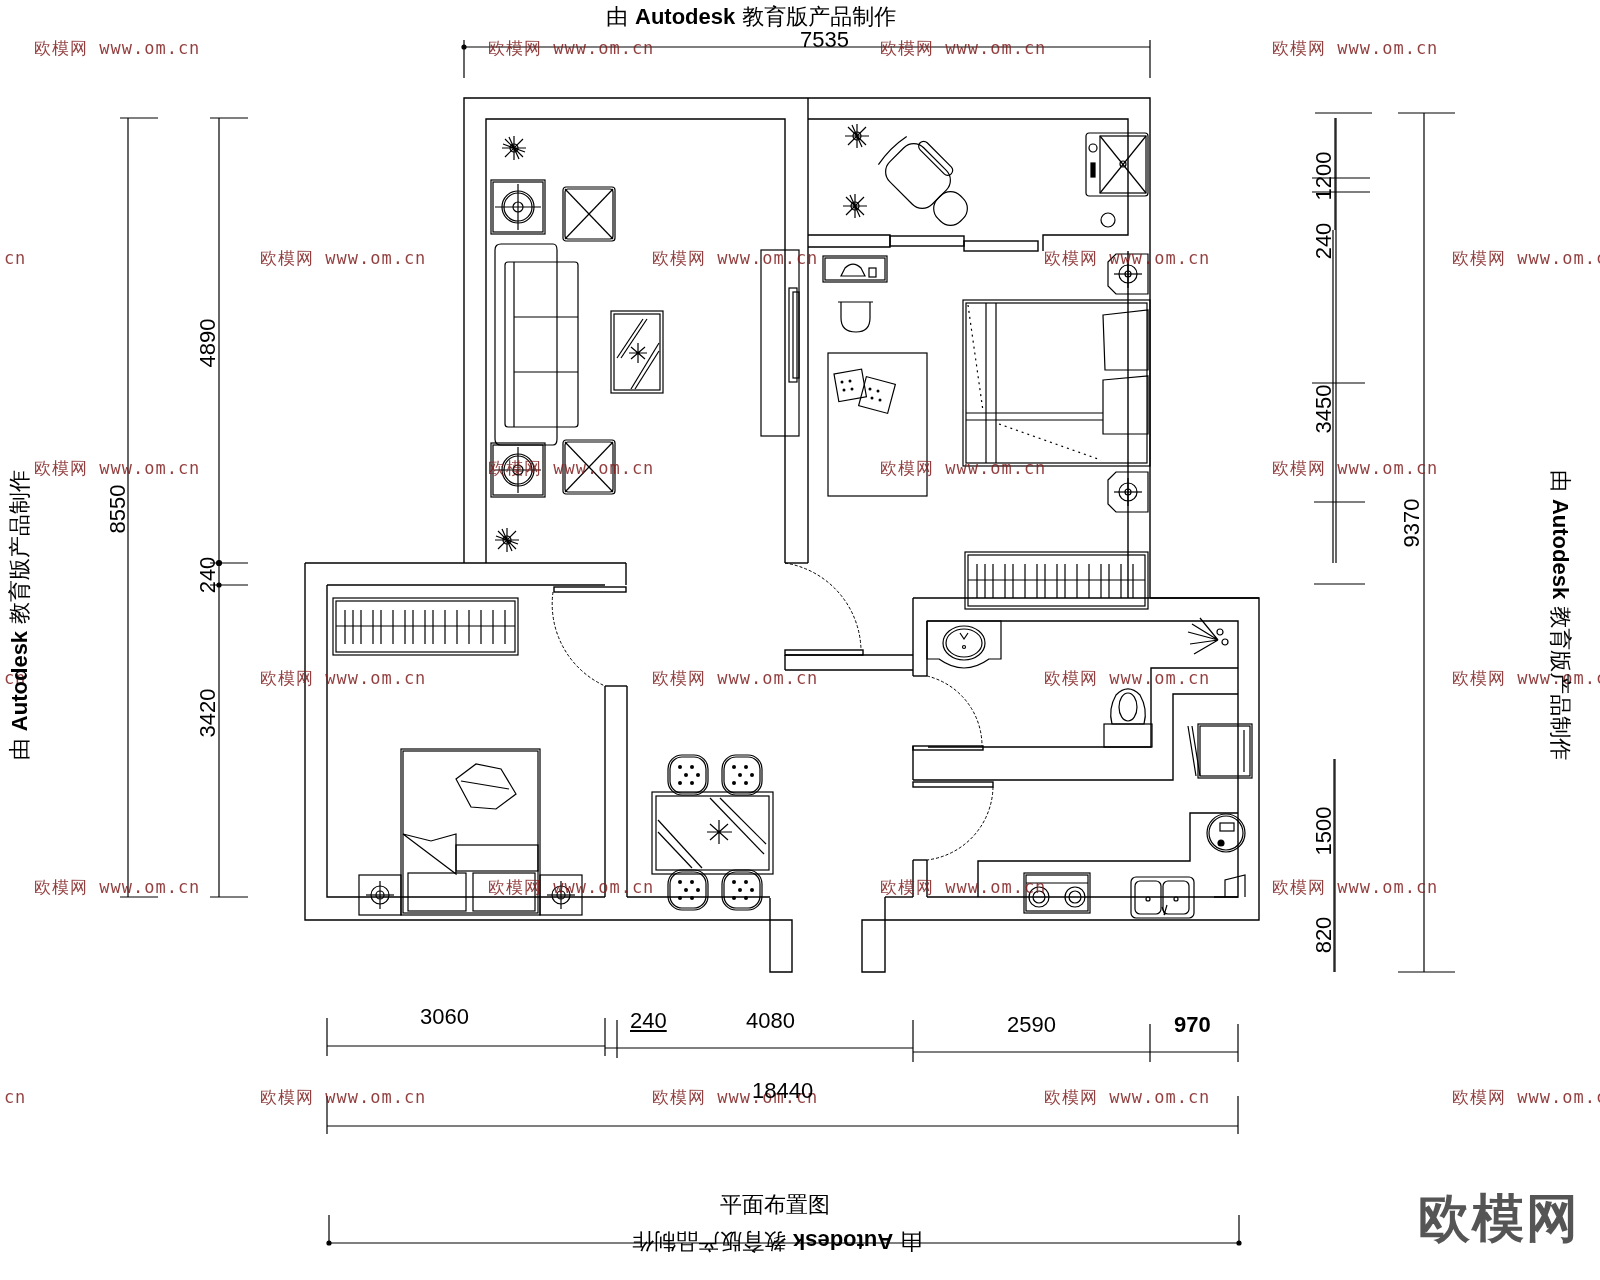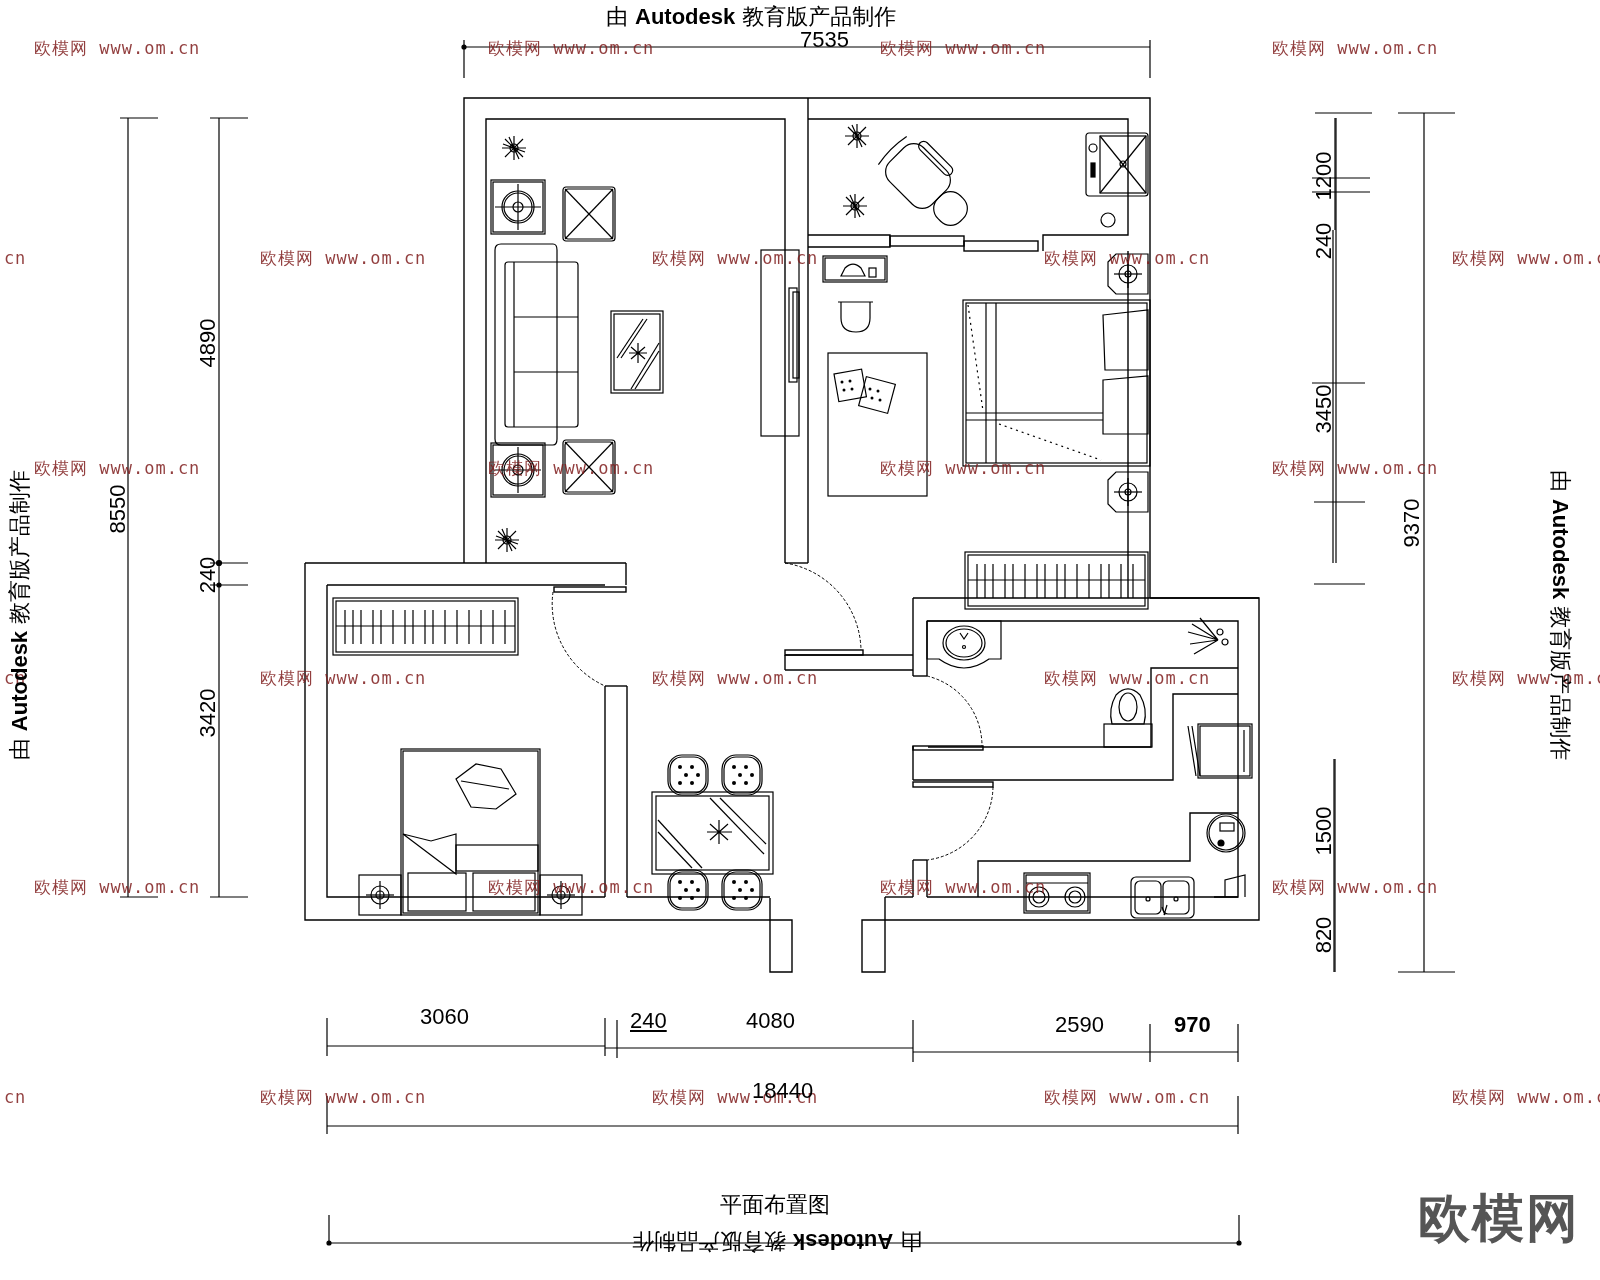--- a/index.html
+++ b/index.html
@@ -487,21 +487,21 @@
   <span>由</span>
   <b>Autodesk</b>
   <span>教育版产品制作</span>
 </div>
 
 <div class="dim" style="left:784px;top:27px;margin-left:16px;">7535</div>
 
 <div class="dim" style="left:420px;top:1004px;">3060</div>
 <div class="dim" style="left:630px;top:1008px;text-decoration:underline;">240</div>
 <div class="dim" style="left:746px;top:1008px;">4080</div>
-<div class="dim" style="left:1007px;top:1012px;margin-left:48px;">2590</div>
+<div class="dim" style="left:1007px;top:1012px;">2590</div>
 <div class="dim" style="left:1174px;top:1012px;font-weight:bold;">970</div>
 <div class="dim" style="left:752px;top:1078px;">18440</div>
 
 <div class="dim vert" style="left:94px;top:496px;">8550</div>
 <div class="dim vert" style="left:184px;top:330px;">4890</div>
 <div class="dim vert" style="left:190px;top:562px;">240</div>
 <div class="dim vert" style="left:184px;top:700px;">3420</div>
 
 <div class="dim vert" style="left:1388px;top:510px;">9370</div>
 <div class="dim vert" style="left:1300px;top:163px;">1200</div>

